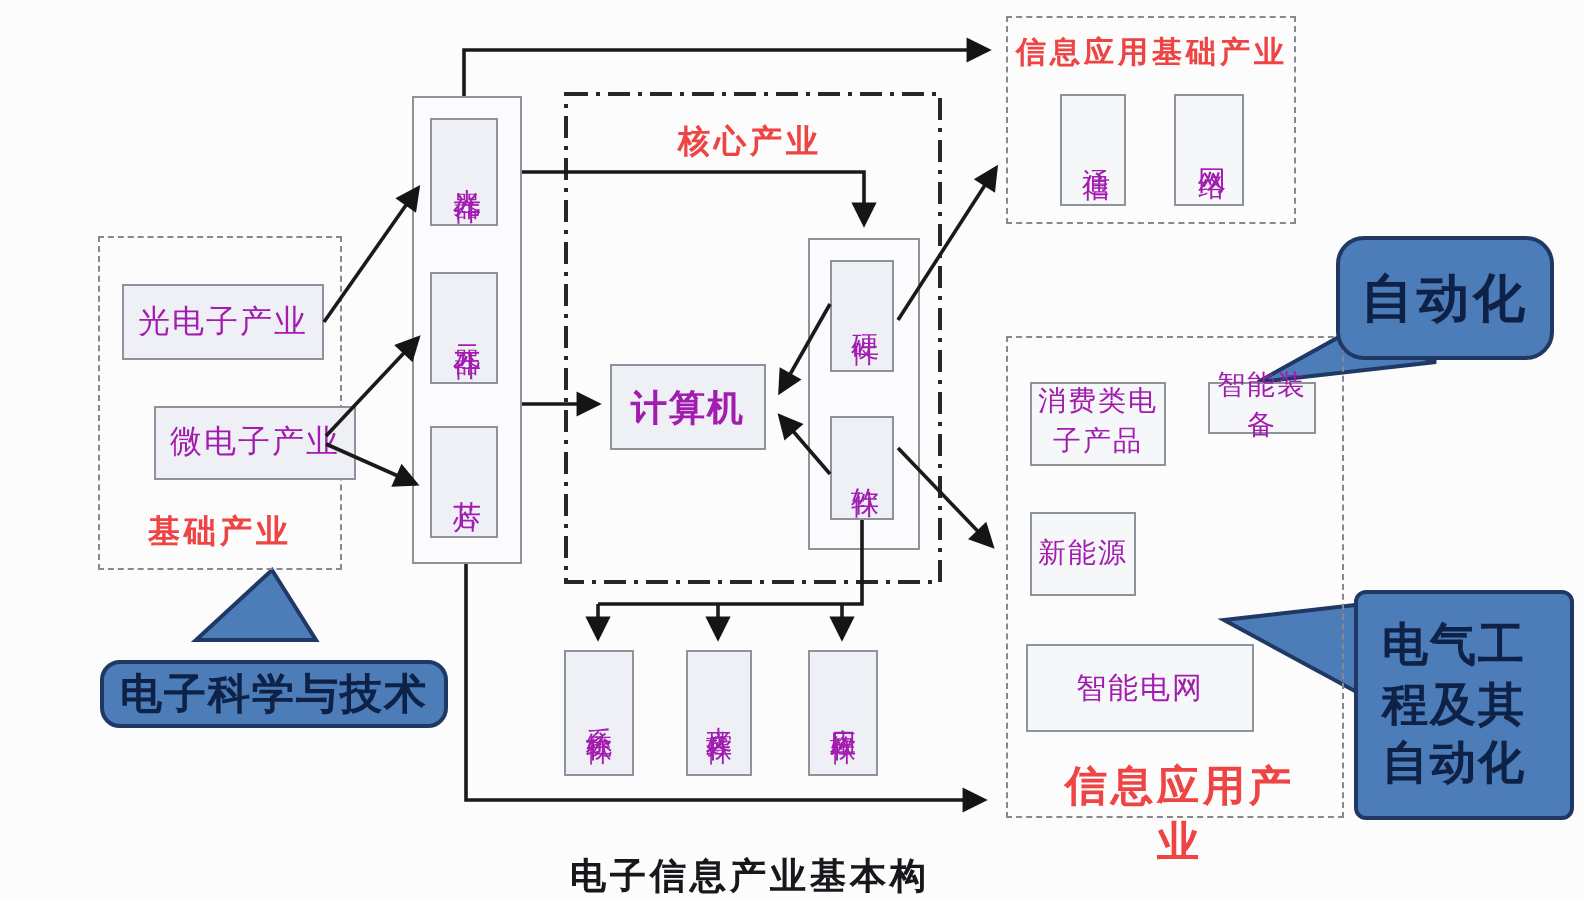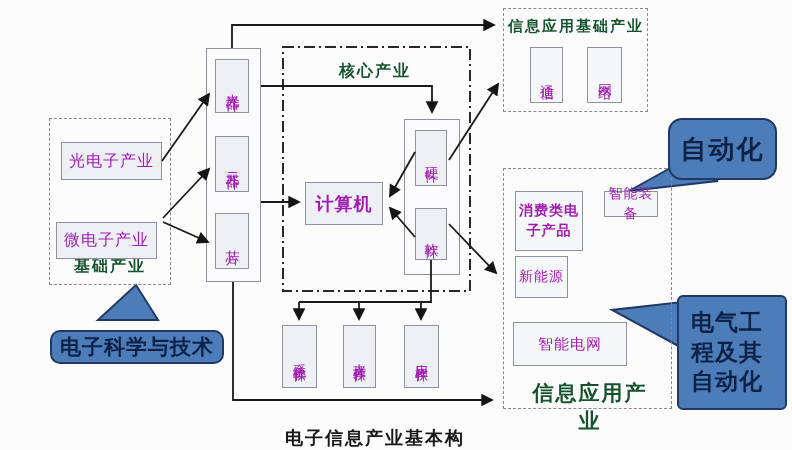--- a/index.html
+++ b/index.html
@@ -26,21 +26,21 @@
   }
   .container-box{
     position:absolute;box-sizing:border-box;
     background:#fbfbfd;border:1px solid #8d929b;
   }
   .dashed-box{
     position:absolute;box-sizing:border-box;
     border:1.5px dashed #84888f;background:transparent;
   }
   .group-title{
-    position:absolute;font-weight:bold;font-size:16px;color:#14532d;
+    position:absolute;font-weight:bold;font-size:16px;color:#ef4444;
     letter-spacing:2px;text-align:center;
   }
   .caption{
     position:absolute;font-weight:bold;font-size:18px;color:#17181c;
     letter-spacing:2px;text-align:center;
   }
   .callout{
     position:absolute;box-sizing:border-box;
     background:#4d7db9;border:2px solid #1f3864;
     color:#0e2147;font-family:"Liberation Sans","DejaVu Sans",sans-serif;
@@ -70,38 +70,38 @@
   <div class="container-box" style="left:206px;top:48px;width:55px;height:234px;"></div>
   <div class="container-box" style="left:404px;top:119px;width:56px;height:156px;"></div>
 
   <div class="group-title" style="left:335px;top:61px;width:80px;">核心产业</div>
   <div class="group-title" style="left:60px;top:256px;width:100px;">基础产业</div>
   <div class="group-title" style="left:506px;top:17px;width:140px;font-size:15px;">信息应用基础产业</div>
   <div class="group-title" style="left:530px;top:379px;width:120px;font-size:21px;">信息应用产业</div>
   <div class="caption" style="left:280px;top:426px;width:190px;">电子信息产业基本构成</div>
 
   <div class="node" style="left:61px;top:142px;width:101px;height:38px;">光电子产业</div>
-  <div class="node" style="left:56px;top:203px;width:101px;height:37px;margin-top:19px;">微电子产业</div>
+  <div class="node" style="left:77px;top:203px;width:101px;height:37px;">微电子产业</div>
 
   <div class="node vtext" style="left:215px;top:59px;width:34px;height:54px;">光器件</div>
   <div class="node vtext" style="left:215px;top:136px;width:34px;height:56px;">元器件</div>
   <div class="node vtext" style="left:215px;top:213px;width:34px;height:56px;">芯片</div>
 
   <div class="node" style="left:305px;top:182px;width:78px;height:43px;font-weight:bold;font-size:18px;">计算机</div>
   <div class="node vtext" style="left:415px;top:130px;width:32px;height:56px;">硬件</div>
   <div class="node vtext" style="left:415px;top:208px;width:32px;height:52px;">软件</div>
 
   <div class="node vtext" style="left:282px;top:325px;width:35px;height:63px;font-size:13px;">系统软件</div>
   <div class="node vtext" style="left:343px;top:325px;width:33px;height:63px;font-size:13px;">支撑软件</div>
   <div class="node vtext" style="left:404px;top:325px;width:35px;height:63px;font-size:13px;">应用软件</div>
 
   <div class="node vtext white" style="left:530px;top:47px;width:33px;height:56px;">通信</div>
   <div class="node vtext white" style="left:587px;top:47px;width:35px;height:56px;">网络</div>
 
-  <div class="node twoline white" style="left:515px;top:191px;width:68px;height:60px;font-weight:bold;">消费类电子产品</div>
+  <div class="node twoline white" style="left:515px;top:191px;width:68px;height:42px;">消费类电子产品</div>
   <div class="node twoline white" style="left:604px;top:191px;width:54px;height:26px;">智能装备</div>
   <div class="node white" style="left:515px;top:256px;width:53px;height:42px;font-size:14px;">新能源</div>
   <div class="node white" style="left:513px;top:322px;width:114px;height:44px;font-size:15px;">智能电网</div>
 
   <div class="callout co-small" style="left:50px;top:330px;width:174px;height:34px;">电子科学与技术</div>
   <div class="callout co-mid" style="left:668px;top:118px;width:109px;height:62px;">自动化</div>
   <div class="callout co-big" style="left:677px;top:295px;width:110px;height:115px;">电气工程及其自动化</div>
 
   <svg class="layer" width="792" height="450">
     <defs>

